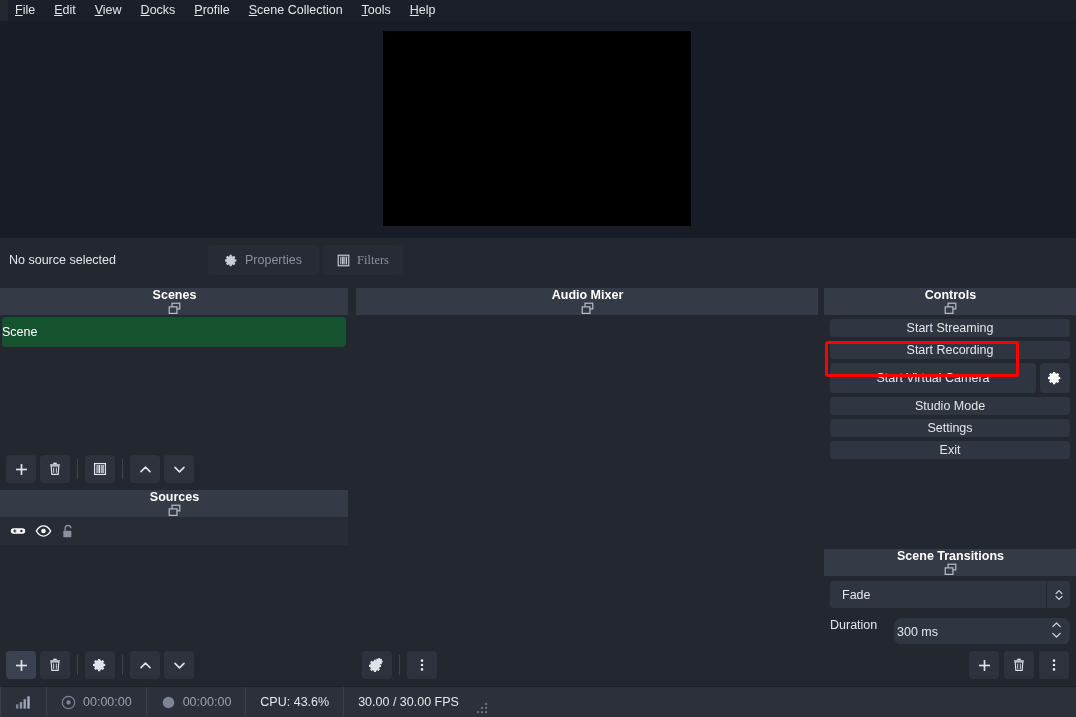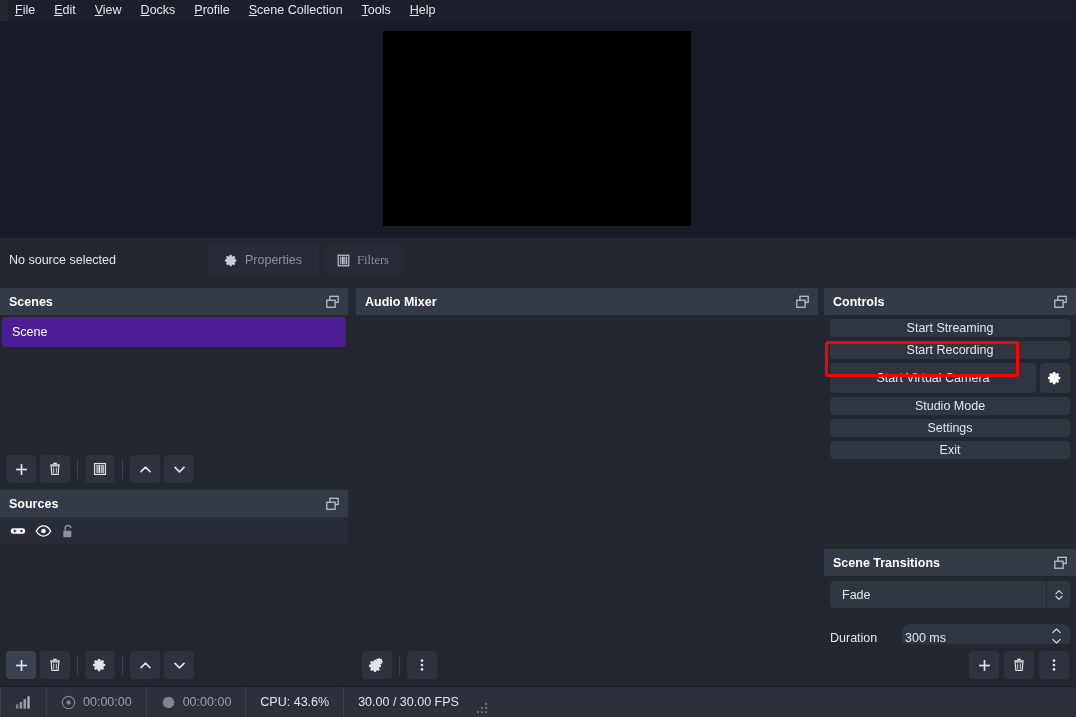--- a/index.html
+++ b/index.html
@@ -45,39 +45,39 @@
     gap: 7px; font-size: 12.5px; color: #8b90a0; padding: 0 14px;
     cursor: default;
   }
   .sb-btn.properties { position: absolute; left: 208px; width: 111px; }
   .sb-btn.filters { position: absolute; left: 323px; width: 80px; font-family: Liberation Serif, serif; }
 
   
   .dock { position: absolute; background: #23272f; }
   .dock-title {
     height: 27px; background: #343a46; display: flex; align-items: center;
-    justify-content: space-between; padding: 0 8px 0 9px;
+    justify-content: space-between; padding: 0 8px 0 9px; flex-direction: column;
   }
   .dock-title span.t { font-size: 12.5px; font-weight: bold; color: #ffffff; }
   .dock-body { position: absolute; left: 0; right: 0; top: 27px; bottom: 0; background: #23272f; }
 
   .float-icon { width: 15px; height: 14px; opacity: .85; }
 
   
   #scenes-dock { left: 0; top: 288px; width: 348px; height: 202px; }
   #sources-dock { left: 0; top: 490px; width: 348px; height: 196px; }
   #mixer-dock { left: 356px; top: 288px; width: 462px; height: 398px; }
   #controls-dock { left: 824px; top: 288px; width: 252px; height: 261px; }
   #transitions-dock { left: 824px; top: 549px; width: 252px; height: 137px; }
 
   .list-area { position: absolute; left: 0; right: 0; top: 0; bottom: 42px; overflow: hidden; }
 
   .scene-row {
-    height: 30px; margin: 2px 0 0 2px; width: 344px; background: #4c1d95;
-    border-radius: 4px; display: flex; align-items: center; padding-left: 10px;
+    height: 30px; margin: 2px 0 0 2px; width: 344px; background: #14532d;
+    border-radius: 4px; display: flex; align-items: center; 
     font-size: 12.5px; color: #ffffff; cursor: default;
   }
   .source-row {
     height: 28px; display: flex; align-items: center; padding: 0 10px 0 10px;
     font-size: 12.5px; color: #e3e6ec; gap: 9px; cursor: default;
     background: #272c37;
   }
   .source-row .name { flex: 1; }
 
   
@@ -109,32 +109,32 @@
     width: 30px; height: 30px; background: #2f3541; border-radius: 4px;
     display: flex; align-items: center; justify-content: center; cursor: default;
   }
   .rec-wrap { position: relative; }
   .highlight-box {
     position: absolute; left: 1px; top: 0px; width: 194px; height: 36px;
     border: 3px solid #ff0000; border-radius: 3px; pointer-events: none;
   }
 
   
-  .trans-row { display: flex; margin: 5px 6px 16px 6px; align-items: center; }
+  .trans-row { display: flex; margin: 5px 6px 10px 6px; align-items: center; }
   .combo {
     flex: 1; height: 27px; background: #2f3541; border-radius: 4px 0 0 4px;
     display: flex; align-items: center; padding-left: 12px;
     font-size: 12.5px; color: #e3e6ec; cursor: default;
   }
   .combo-arrow {
     width: 24px; height: 27px; background: #2f3541; border-radius: 0 4px 4px 0;
     border-left: 1px solid #23272f;
     display: flex; align-items: center; justify-content: center; cursor: default;
   }
-  .dur-row { display: flex; margin: 6px 6px 0 6px; align-items: center; gap: 16px; }
+  .dur-row { display: flex; margin: 6px 6px 0 6px; align-items: flex-start; gap: 8px; }
   .dur-label { font-size: 12.5px; color: #e3e6ec; width: 56px; }
   .spin {
     flex: 1; height: 27px; background: #2f3541; border-radius: 8px;
     display: flex; align-items: center; padding-left: 3px;
     font-size: 12.5px; color: #e3e6ec; cursor: default; position: relative;
   }
   .spin-arrows {
     position: absolute; right: 8px; top: 3px; display: flex;
     flex-direction: column; gap: 2px; align-items: center;
   }

